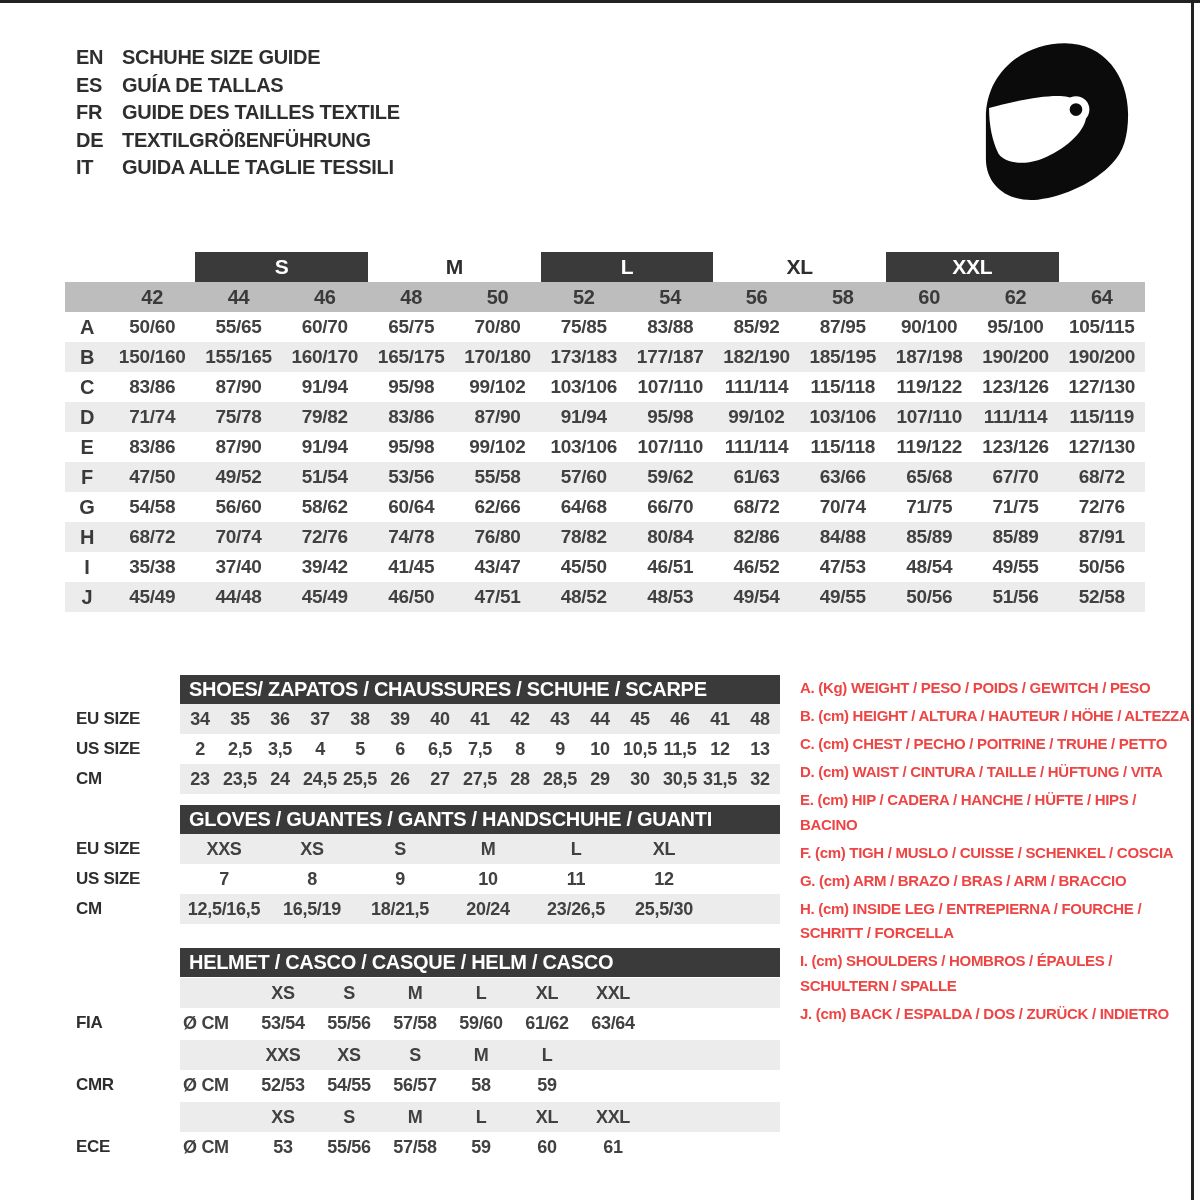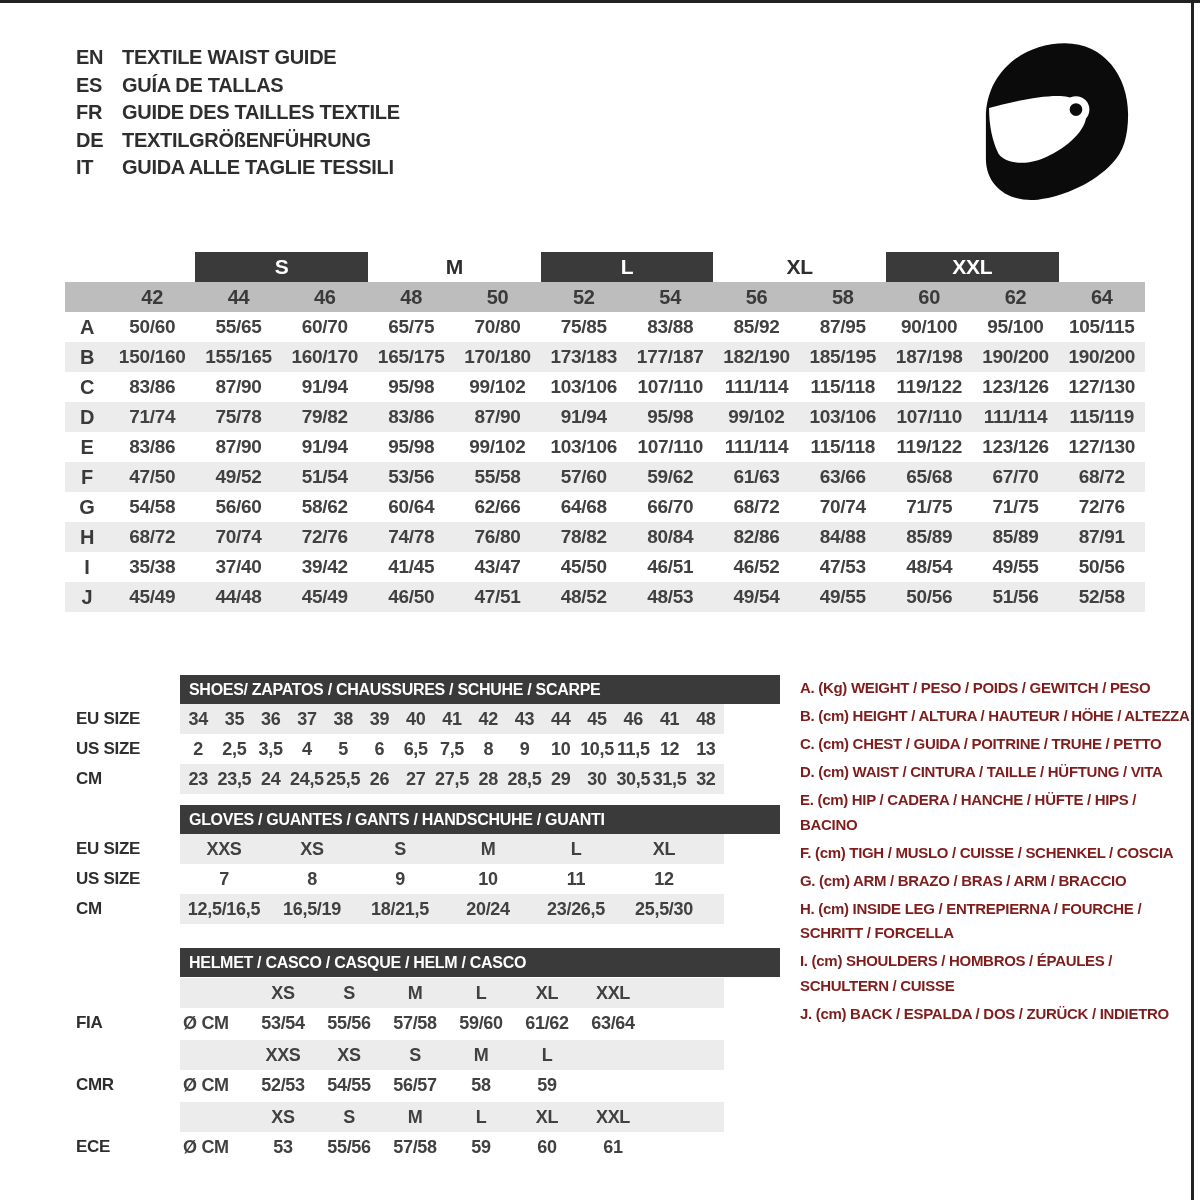--- a/index.html
+++ b/index.html
@@ -23,49 +23,49 @@
   .ap-band{position:absolute;left:65px;top:282px;width:1080px;height:30px;background:#bdbdbd;}
   .ap-band .cell{display:flex;align-items:center;justify-content:center;font-size:20px;color:#3a3a3a;}
   .ap-rows{position:absolute;left:65px;top:312px;width:1080px;}
   .ap-row{height:30px;align-items:center;}
   .ap-row.stripe{background:#ececec;}
   .ap-key{text-align:center;font-size:20px;color:#3a3a3a;}
   .ap-cell{text-align:center;font-size:19px;white-space:nowrap;}
 
   
   .bar{position:absolute;left:180px;width:600px;height:29px;background:#3a3a3a;color:#fff;
-       display:flex;align-items:center;padding-left:9px;box-sizing:border-box;font-size:16px;white-space:nowrap;}
+       display:flex;align-items:center;padding-left:9px;box-sizing:border-box;font-size:20px;white-space:nowrap;}
   .shoes-bar{top:675px;}
   .gloves-bar{top:805px;}
   .helmet-bar{top:948px;align-items:center;}
-  .sub-row{position:absolute;left:180px;width:544px;height:30px;display:grid;align-items:center;}
+  .sub-row{position:absolute;left:180px;width:600px;height:30px;display:grid;align-items:center;}
   .sub-row.stripe{background:#ececec;}
   .shoes-grid{grid-template-columns:repeat(15,1fr);}
   .gloves-grid{grid-template-columns:repeat(6,88px) 1fr;}
   .helmet-grid{grid-template-columns:70px repeat(6,66px) 1fr;}
   .sub-cell{text-align:center;font-size:18px;white-space:nowrap;}
   .unit-cell{text-align:left;padding-left:3px;font-size:18px;white-space:nowrap;}
   .side-label{position:absolute;left:76px;height:30px;display:flex;align-items:center;
               font-size:17px;color:#2e2e2e;white-space:nowrap;}
 
   
-  .legend{position:absolute;left:800px;top:676px;width:396px;color:#7f1d1d;}
+  .legend{position:absolute;left:800px;top:676px;width:396px;color:#ef4444;}
   .legend-item{font-size:15px;line-height:24.5px;margin-bottom:3.5px;}
 </style>
 </head>
 <body>
 
 <div class="page">
   <div class="top-line"></div>
   <div class="right-line"></div>
 
   <div class="langs" id="langs">
       <div class="lang-row">
         <span class="lang-code">EN</span>
-        <span class="lang-title">TEXTILE WAIST GUIDE</span>
+        <span class="lang-title">SCHUHE SIZE GUIDE</span>
       </div>
       <div class="lang-row">
         <span class="lang-code">ES</span>
         <span class="lang-title">GUÍA DE TALLAS</span>
       </div>
       <div class="lang-row">
         <span class="lang-code">FR</span>
         <span class="lang-title">GUIDE DES TAILLES TEXTILE</span>
       </div>
       <div class="lang-row">
@@ -269,27 +269,27 @@
     <span>GLOVES / GUANTES / GANTS / HANDSCHUHE / GUANTI</span>
   </div>
 
   <div class="bar helmet-bar">
     <span>HELMET / CASCO / CASQUE / HELM / CASCO</span>
   </div>
 
   <div class="legend" id="legend">
       <div class="legend-item">A. (Kg) WEIGHT / PESO / POIDS / GEWITCH / PESO</div>
       <div class="legend-item">B. (cm) HEIGHT / ALTURA / HAUTEUR / HÖHE / ALTEZZA</div>
-      <div class="legend-item">C. (cm) CHEST / GUIDA / POITRINE / TRUHE / PETTO</div>
+      <div class="legend-item">C. (cm) CHEST / PECHO / POITRINE / TRUHE / PETTO</div>
       <div class="legend-item">D. (cm) WAIST / CINTURA / TAILLE / HÜFTUNG / VITA</div>
       <div class="legend-item">E. (cm) HIP / CADERA / HANCHE / HÜFTE / HIPS / BACINO</div>
       <div class="legend-item">F. (cm) TIGH / MUSLO / CUISSE / SCHENKEL / COSCIA</div>
       <div class="legend-item">G. (cm) ARM / BRAZO / BRAS / ARM / BRACCIO</div>
       <div class="legend-item">H. (cm) INSIDE LEG / ENTREPIERNA / FOURCHE / SCHRITT / FORCELLA</div>
-      <div class="legend-item">I. (cm) SHOULDERS / HOMBROS / ÉPAULES / SCHULTERN / CUISSE</div>
+      <div class="legend-item">I. (cm) SHOULDERS / HOMBROS / ÉPAULES / SCHULTERN / SPALLE</div>
       <div class="legend-item">J. (cm) BACK / ESPALDA / DOS / ZURÜCK / INDIETRO</div>
     </div>
 <div class="sub-row shoes-grid stripe" style="top: 704px;">
       <div class="sub-cell">34</div>
       <div class="sub-cell">35</div>
       <div class="sub-cell">36</div>
       <div class="sub-cell">37</div>
       <div class="sub-cell">38</div>
       <div class="sub-cell">39</div>
       <div class="sub-cell">40</div>

